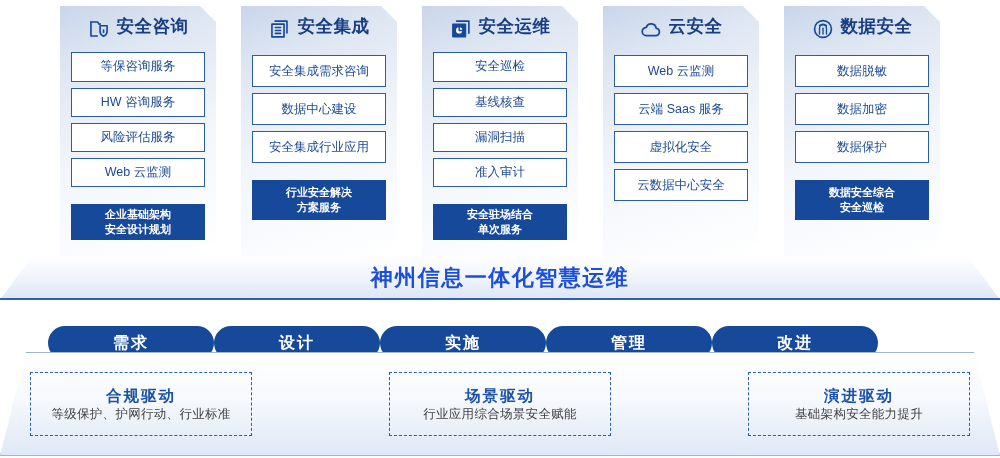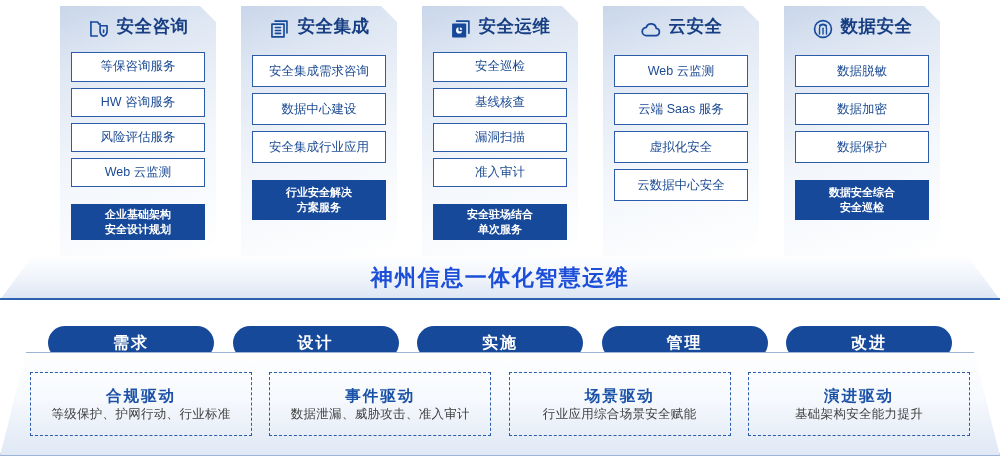--- a/index.html
+++ b/index.html
@@ -67,21 +67,21 @@
   }
   .banner-text{
     position:absolute;left:0;top:0;width:1000px;height:44px;
     display:flex;align-items:center;justify-content:center;
     font-size:22px;font-weight:bold;color:#1d4ed8;letter-spacing:1.5px;
   }
 
   
   .phases{
     position:absolute;left:0;top:310px;width:1000px;height:36px;
-    display:flex;justify-content:space-between;padding:16px 48px;box-sizing:border-box;
+    display:flex;justify-content:flex-start;padding:16px 48px;box-sizing:border-box;
   }
   .phase{
     width:166px;height:34px;border-radius:17px;
     background:#17499a;color:#ffffff;
     font-size:16px;font-weight:bold;letter-spacing:2px;
     display:flex;align-items:center;justify-content:center;
   }
 
   
   .drivers-wrap{
@@ -238,24 +238,20 @@
 
   <div class="drivers-wrap">
     <div class="drivers-bg"></div>
     <div class="drivers">
 
       <div class="driver">
         <div class="driver-title">合规驱动</div>
         <div class="driver-sub">等级保护、护网行动、行业标准</div>
       </div>
 
-      <div class="driver">
-        <div class="driver-title">事件驱动</div>
-        <div class="driver-sub">数据泄漏、威胁攻击、准入审计</div>
-      </div>
 
       <div class="driver">
         <div class="driver-title">场景驱动</div>
         <div class="driver-sub">行业应用综合场景安全赋能</div>
       </div>
 
       <div class="driver">
         <div class="driver-title">演进驱动</div>
         <div class="driver-sub">基础架构安全能力提升</div>
       </div>

